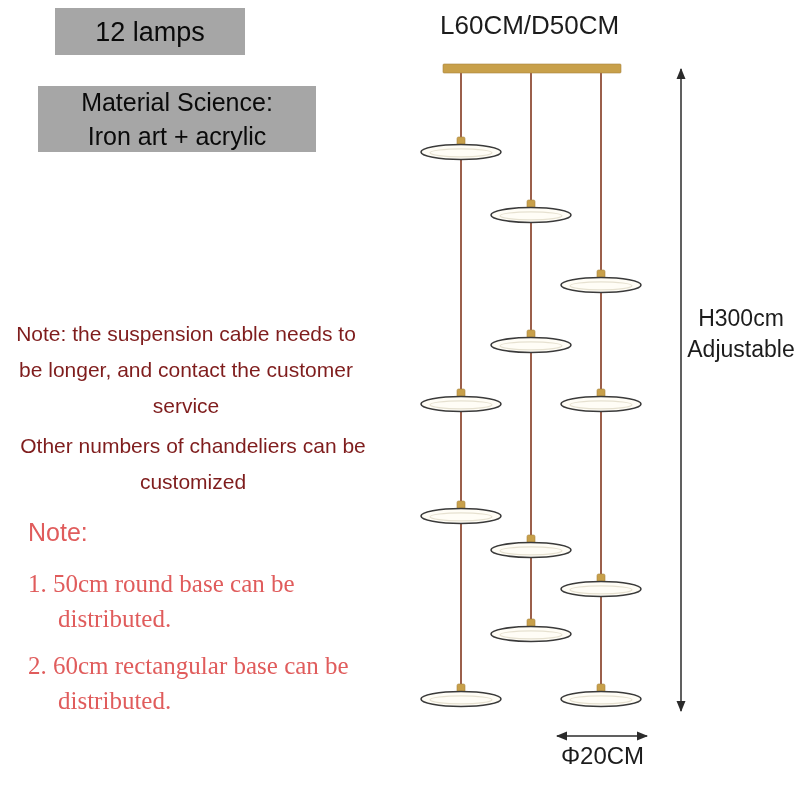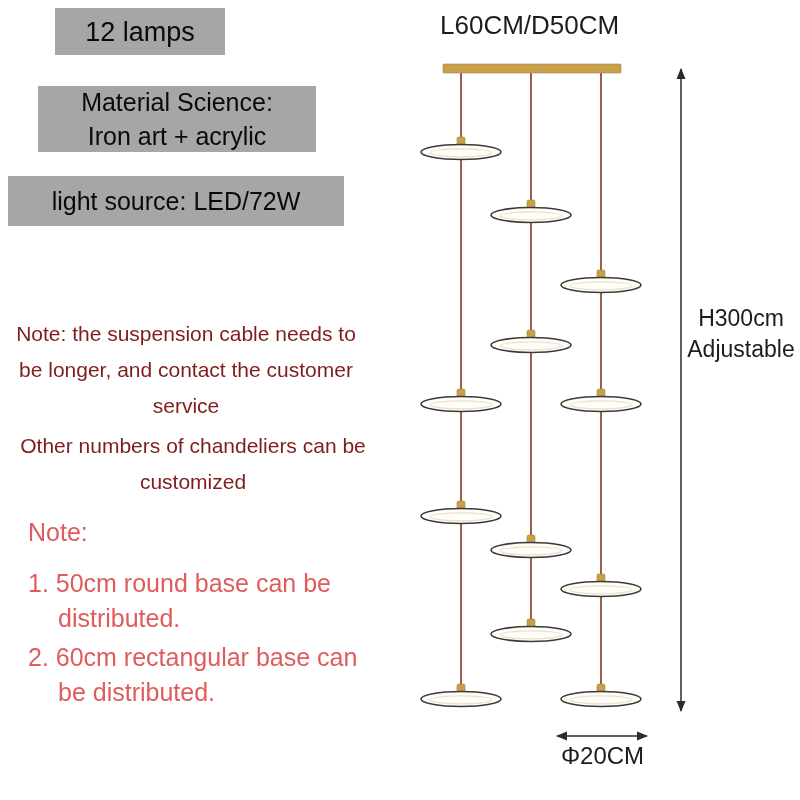--- a/index.html
+++ b/index.html
@@ -23,21 +23,21 @@
     background: #a6a6a6;
     color: #0a0a0a;
     display: flex;
     flex-direction: column;
     align-items: center;
     justify-content: center;
     text-align: center;
     font-size: 25px;
     line-height: 34px;
   }
-  .box-lamps    { left: 55px; top: 8px;   width: 170px; height: 47px; font-size: 27px; }
+  .box-lamps    { left: 55px; top: 8px;   width: 190px; height: 47px; font-size: 27px; }
   .box-material { left: 38px; top: 86px;  width: 278px; height: 66px; }
   .box-light    { left: 8px;  top: 176px; width: 336px; height: 50px; }
   .box-size     { left: 6px;  top: 241px; width: 362px; height: 55px; font-size: 24px; }
 
   .black-note {
     position: absolute;
     text-align: center;
     font-size: 21px;
     line-height: 36px;
     color: #7f1d1d;
@@ -48,21 +48,21 @@
   .red-note {
     position: absolute;
     left: 28px;
     top: 515px;
     width: 330px;
     color: #e05c5c;
     font-size: 25px;
     line-height: 35px;
   }
   .red-note .rn-title { margin-bottom: 16px; }
-  .red-note .rn-item  { padding-left: 30px; text-indent: -30px; margin-top: 4px; }
+  .red-note .rn-item  { padding-left: 30px; text-indent: -30px; margin-top: 12px; font-family: Liberation Serif, serif; }
 
   .dim-label { position: absolute; color: #1c1c1c; }
   .dim-top {
     left: 438px; top: 10px; width: 190px;
     text-align: left; font-size: 26px;
     background: #ffffff; padding: 0 2px;
   }
   .dim-right {
     left: 684px; top: 303px; width: 114px;
     text-align: center; font-size: 23px; line-height: 31px;
@@ -127,23 +127,20 @@
 
   <div class="gray-box box-lamps">
     <div>12 lamps</div>
   </div>
 
   <div class="gray-box box-material">
     <div>Material Science:</div>
     <div>Iron art + acrylic</div>
   </div>
 
-  <div class="gray-box box-light">
-    <div>light source: LED/72W</div>
-  </div>
 
 
   <div class="black-note note-suspension">Note: the suspension cable needs to be longer, and contact the customer service</div>
 
   <div class="black-note note-custom">Other numbers of chandeliers can be customized</div>
 
   <div class="red-note">
     <div class="rn-title">Note:</div>
     <div class="rn-item">1. 50cm round base can be distributed.</div>
     <div class="rn-item">2. 60cm rectangular base can be distributed.</div>

